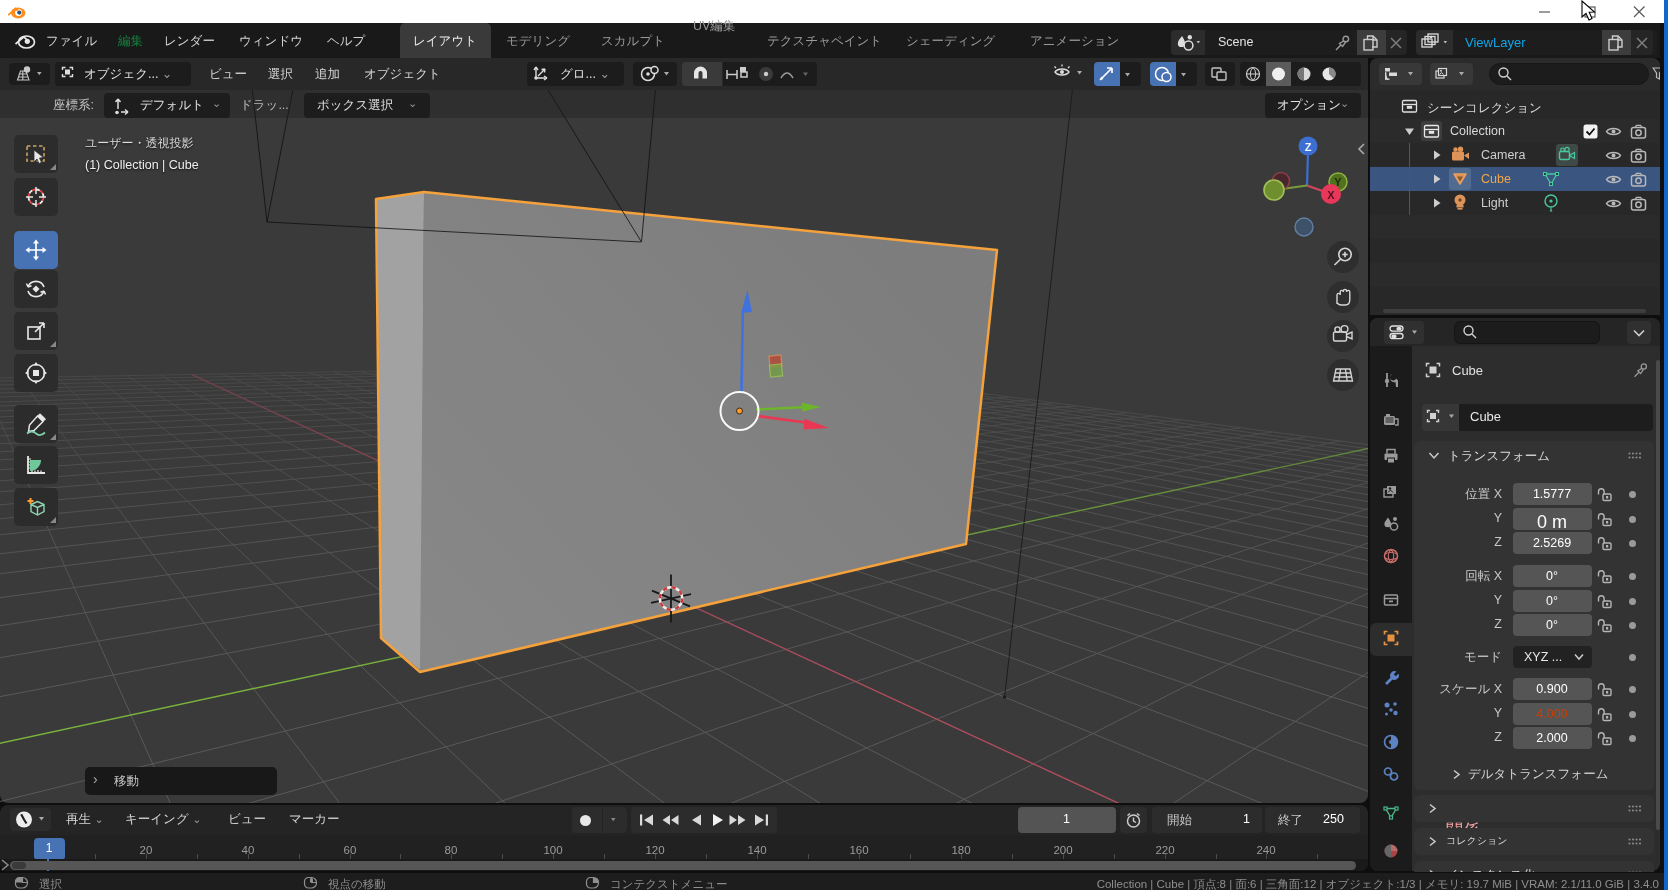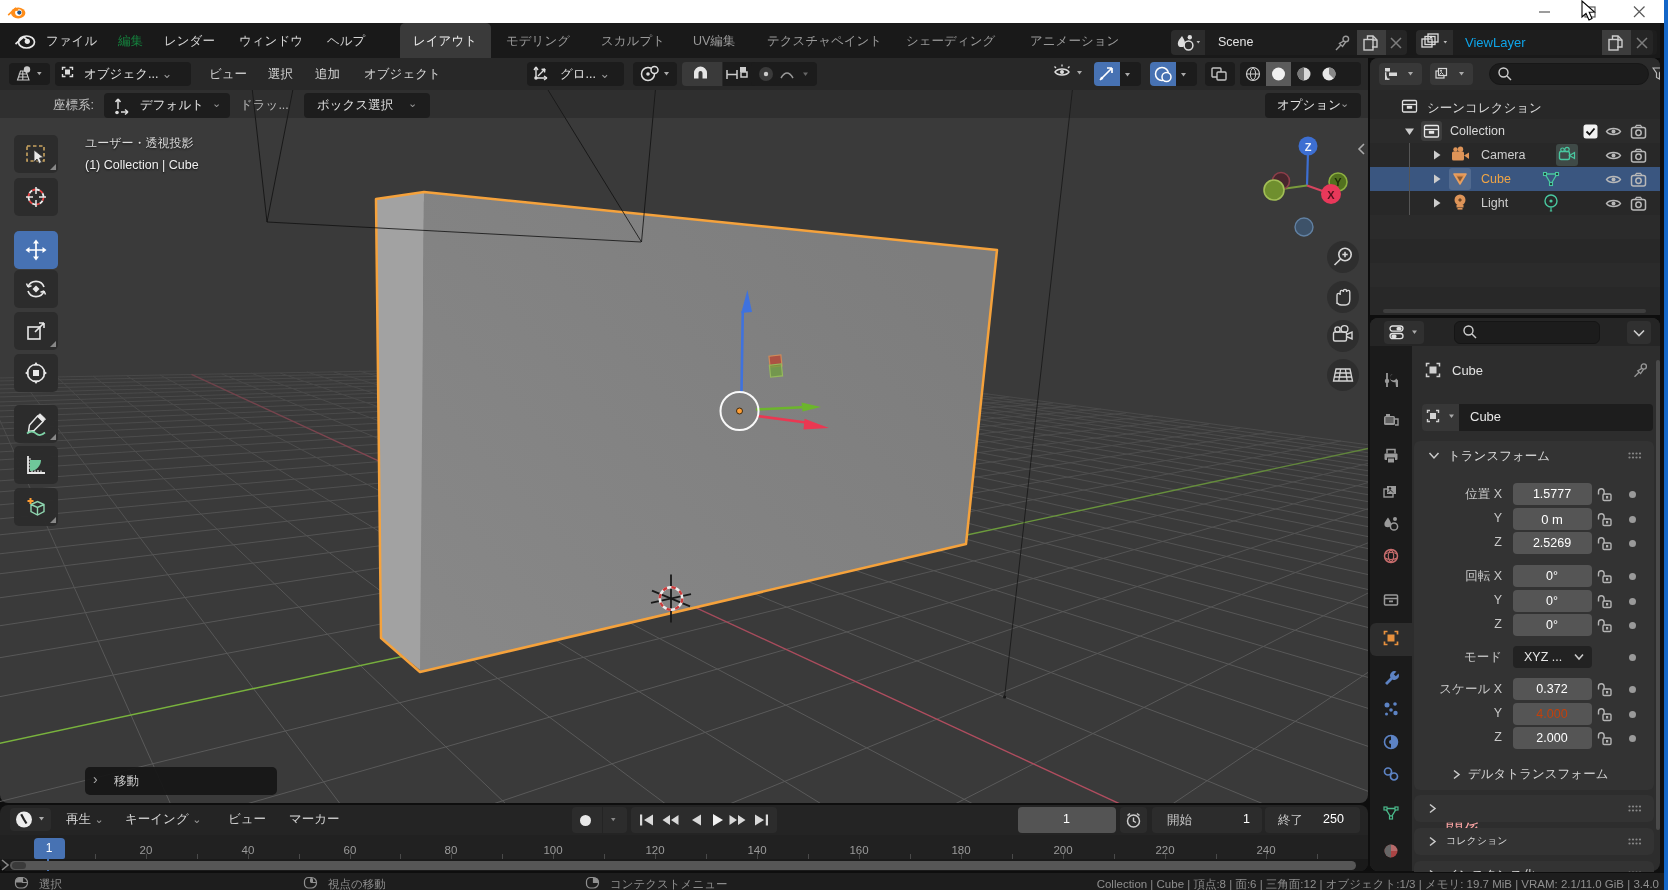--- a/index.html
+++ b/index.html
@@ -35,21 +35,21 @@
 </svg>
 <div class="abs" style="left:400px;top:23px;width:91px;height:35px;background:#3a3a3a;border-radius:5px 5px 0 0"></div>
 <div class="txt" style="left:46px;top:33px;font-size:12.5px;color:#d4d4d4">ファイル</div>
 <div class="txt" style="left:118px;top:33px;font-size:12.5px;color:#15803d">編集</div>
 <div class="txt" style="left:164px;top:33px;font-size:12.5px;color:#d4d4d4">レンダー</div>
 <div class="txt" style="left:239px;top:33px;font-size:12.5px;color:#d4d4d4">ウィンドウ</div>
 <div class="txt" style="left:327px;top:33px;font-size:12.5px;color:#d4d4d4">ヘルプ</div>
 <div class="txt" style="left:413px;top:33px;font-size:12.5px;color:#e9e9e9">レイアウト</div>
 <div class="txt" style="left:506px;top:33px;font-size:12.5px;color:#999999">モデリング</div>
 <div class="txt" style="left:601px;top:33px;font-size:12.5px;color:#999999">スカルプト</div>
-<div class="txt" style="left:693px;top:33px;font-size:12.5px;color:#999999">UV編集</div>
+<div class="txt" style="left:693px;top:18px;font-size:12.5px;color:#999999">UV編集</div>
 <div class="txt" style="left:767px;top:33px;font-size:12.5px;color:#999999">テクスチャペイント</div>
 <div class="txt" style="left:906px;top:33px;font-size:12.5px;color:#999999">シェーディング</div>
 <div class="txt" style="left:1030px;top:33px;font-size:12.5px;color:#999999">アニメーション</div>
 
 <div class="abs" style="left:1171px;top:30px;width:236px;height:25px;background:#1d1d1d;border-radius:4px"></div>
 <div class="abs" style="left:1171px;top:30px;width:34px;height:25px;background:#2c2c2c;border-radius:4px 0 0 4px"></div>
 <svg class="abs" style="left:1175px;top:33px" width="28" height="19" viewBox="0 0 28 19">
  <path d="M7 3 C9 6.5 10 8 10 10.4 A3.6 3.6 0 0 1 2.8 10.4 C2.8 8 4.5 6.5 7 3 Z" fill="#ddd"></path>
  <circle cx="13.5" cy="12.5" r="4.4" fill="none" stroke="#ddd" stroke-width="1.5"></circle>
  <circle cx="14.8" cy="4.2" r="2.2" fill="#ddd"></circle>
@@ -661,21 +661,21 @@
 <div class="abs" style="left:1513px;top:483px;width:79px;height:22px;background:#555555;border-radius:4px"></div>
 <div class="txt" style="left:1552px;top:487px;font-size:12.5px;color:#fff;transform:translateX(-50%)">1.5777</div>
 <svg class="abs" style="left:1596px;top:486px" width="17" height="17" viewBox="0 0 17 17">
 <rect x="7" y="8" width="8" height="6.5" rx="1.2" fill="none" stroke="#b5b5b5" stroke-width="1.4"></rect>
 <path d="M2.5 8.5 V5.5 a2.8 2.8 0 0 1 5.6 0 V8" fill="none" stroke="#b5b5b5" stroke-width="1.4"></path>
 <rect x="10" y="10" width="2.2" height="2.5" fill="#b5b5b5"></rect>
     </svg>
 <div class="abs" style="left:1629px;top:491px;width:7px;height:7px;background:#9a9a9a;border-radius:50%"></div>
 <div class="txt" style="left:1502px;top:511px;font-size:12.5px;color:#c8c8c8;transform:translateX(-100%)">Y</div>
 <div class="abs" style="left:1513px;top:508px;width:79px;height:22px;background:#555555;border-radius:4px"></div>
-<div class="txt" style="left:1552px;top:512px;font-size:13px;color:#fff;transform:translateX(-50%)">0 m</div>
+<div class="txt" style="left:1552px;top:512px;font-size:18px;color:#fff;transform:translateX(-50%)">0 m</div>
 <svg class="abs" style="left:1596px;top:511px" width="17" height="17" viewBox="0 0 17 17">
 <rect x="7" y="8" width="8" height="6.5" rx="1.2" fill="none" stroke="#b5b5b5" stroke-width="1.4"></rect>
 <path d="M2.5 8.5 V5.5 a2.8 2.8 0 0 1 5.6 0 V8" fill="none" stroke="#b5b5b5" stroke-width="1.4"></path>
 <rect x="10" y="10" width="2.2" height="2.5" fill="#b5b5b5"></rect>
     </svg>
 <div class="abs" style="left:1629px;top:516px;width:7px;height:7px;background:#9a9a9a;border-radius:50%"></div>
 <div class="txt" style="left:1502px;top:535px;font-size:12.5px;color:#c8c8c8;transform:translateX(-100%)">Z</div>
 <div class="abs" style="left:1513px;top:532px;width:79px;height:22px;background:#555555;border-radius:4px"></div>
 <div class="txt" style="left:1552px;top:536px;font-size:12.5px;color:#fff;transform:translateX(-50%)">2.5269</div>
 <svg class="abs" style="left:1596px;top:535px" width="17" height="17" viewBox="0 0 17 17">
@@ -713,21 +713,21 @@
 <div class="abs" style="left:1629px;top:622px;width:7px;height:7px;background:#9a9a9a;border-radius:50%"></div>
 <div class="txt" style="left:1502px;top:649px;font-size:12.5px;color:#c8c8c8;transform:translateX(-100%)">モード</div>
 <div class="abs" style="left:1513px;top:646px;width:79px;height:22px;background:#222222;border-radius:4px"></div>
 <div class="txt" style="left:1524px;top:650px;font-size:12.5px;color:#e8e8e8">XYZ ...</div>
 <svg class="abs" style="left:1573px;top:653px" width="12" height="9" viewBox="0 0 12 9">
       <path d="M2 1.5 L6 6 L10 1.5" stroke="#ccc" stroke-width="1.5" fill="none"></path>
     </svg>
 <div class="abs" style="left:1629px;top:654px;width:7px;height:7px;background:#9a9a9a;border-radius:50%"></div>
 <div class="txt" style="left:1502px;top:681px;font-size:12.5px;color:#c8c8c8;transform:translateX(-100%)">スケール X</div>
 <div class="abs" style="left:1513px;top:678px;width:79px;height:22px;background:#555555;border-radius:4px"></div>
-<div class="txt" style="left:1552px;top:682px;font-size:12.5px;color:#fff;transform:translateX(-50%)">0.372</div>
+<div class="txt" style="left:1552px;top:682px;font-size:12.5px;color:#fff;transform:translateX(-50%)">0.900</div>
 <svg class="abs" style="left:1596px;top:681px" width="17" height="17" viewBox="0 0 17 17">
 <rect x="7" y="8" width="8" height="6.5" rx="1.2" fill="none" stroke="#b5b5b5" stroke-width="1.4"></rect>
 <path d="M2.5 8.5 V5.5 a2.8 2.8 0 0 1 5.6 0 V8" fill="none" stroke="#b5b5b5" stroke-width="1.4"></path>
 <rect x="10" y="10" width="2.2" height="2.5" fill="#b5b5b5"></rect>
     </svg>
 <div class="abs" style="left:1629px;top:686px;width:7px;height:7px;background:#9a9a9a;border-radius:50%"></div>
 <div class="txt" style="left:1502px;top:706px;font-size:12.5px;color:#c8c8c8;transform:translateX(-100%)">Y</div>
 <div class="abs" style="left:1513px;top:703px;width:79px;height:22px;background:#555555;border-radius:4px"></div>
 <div class="txt" style="left:1552px;top:707px;font-size:12.5px;color:#c2410c;transform:translateX(-50%)">4.000</div>
 <svg class="abs" style="left:1596px;top:706px" width="17" height="17" viewBox="0 0 17 17">

